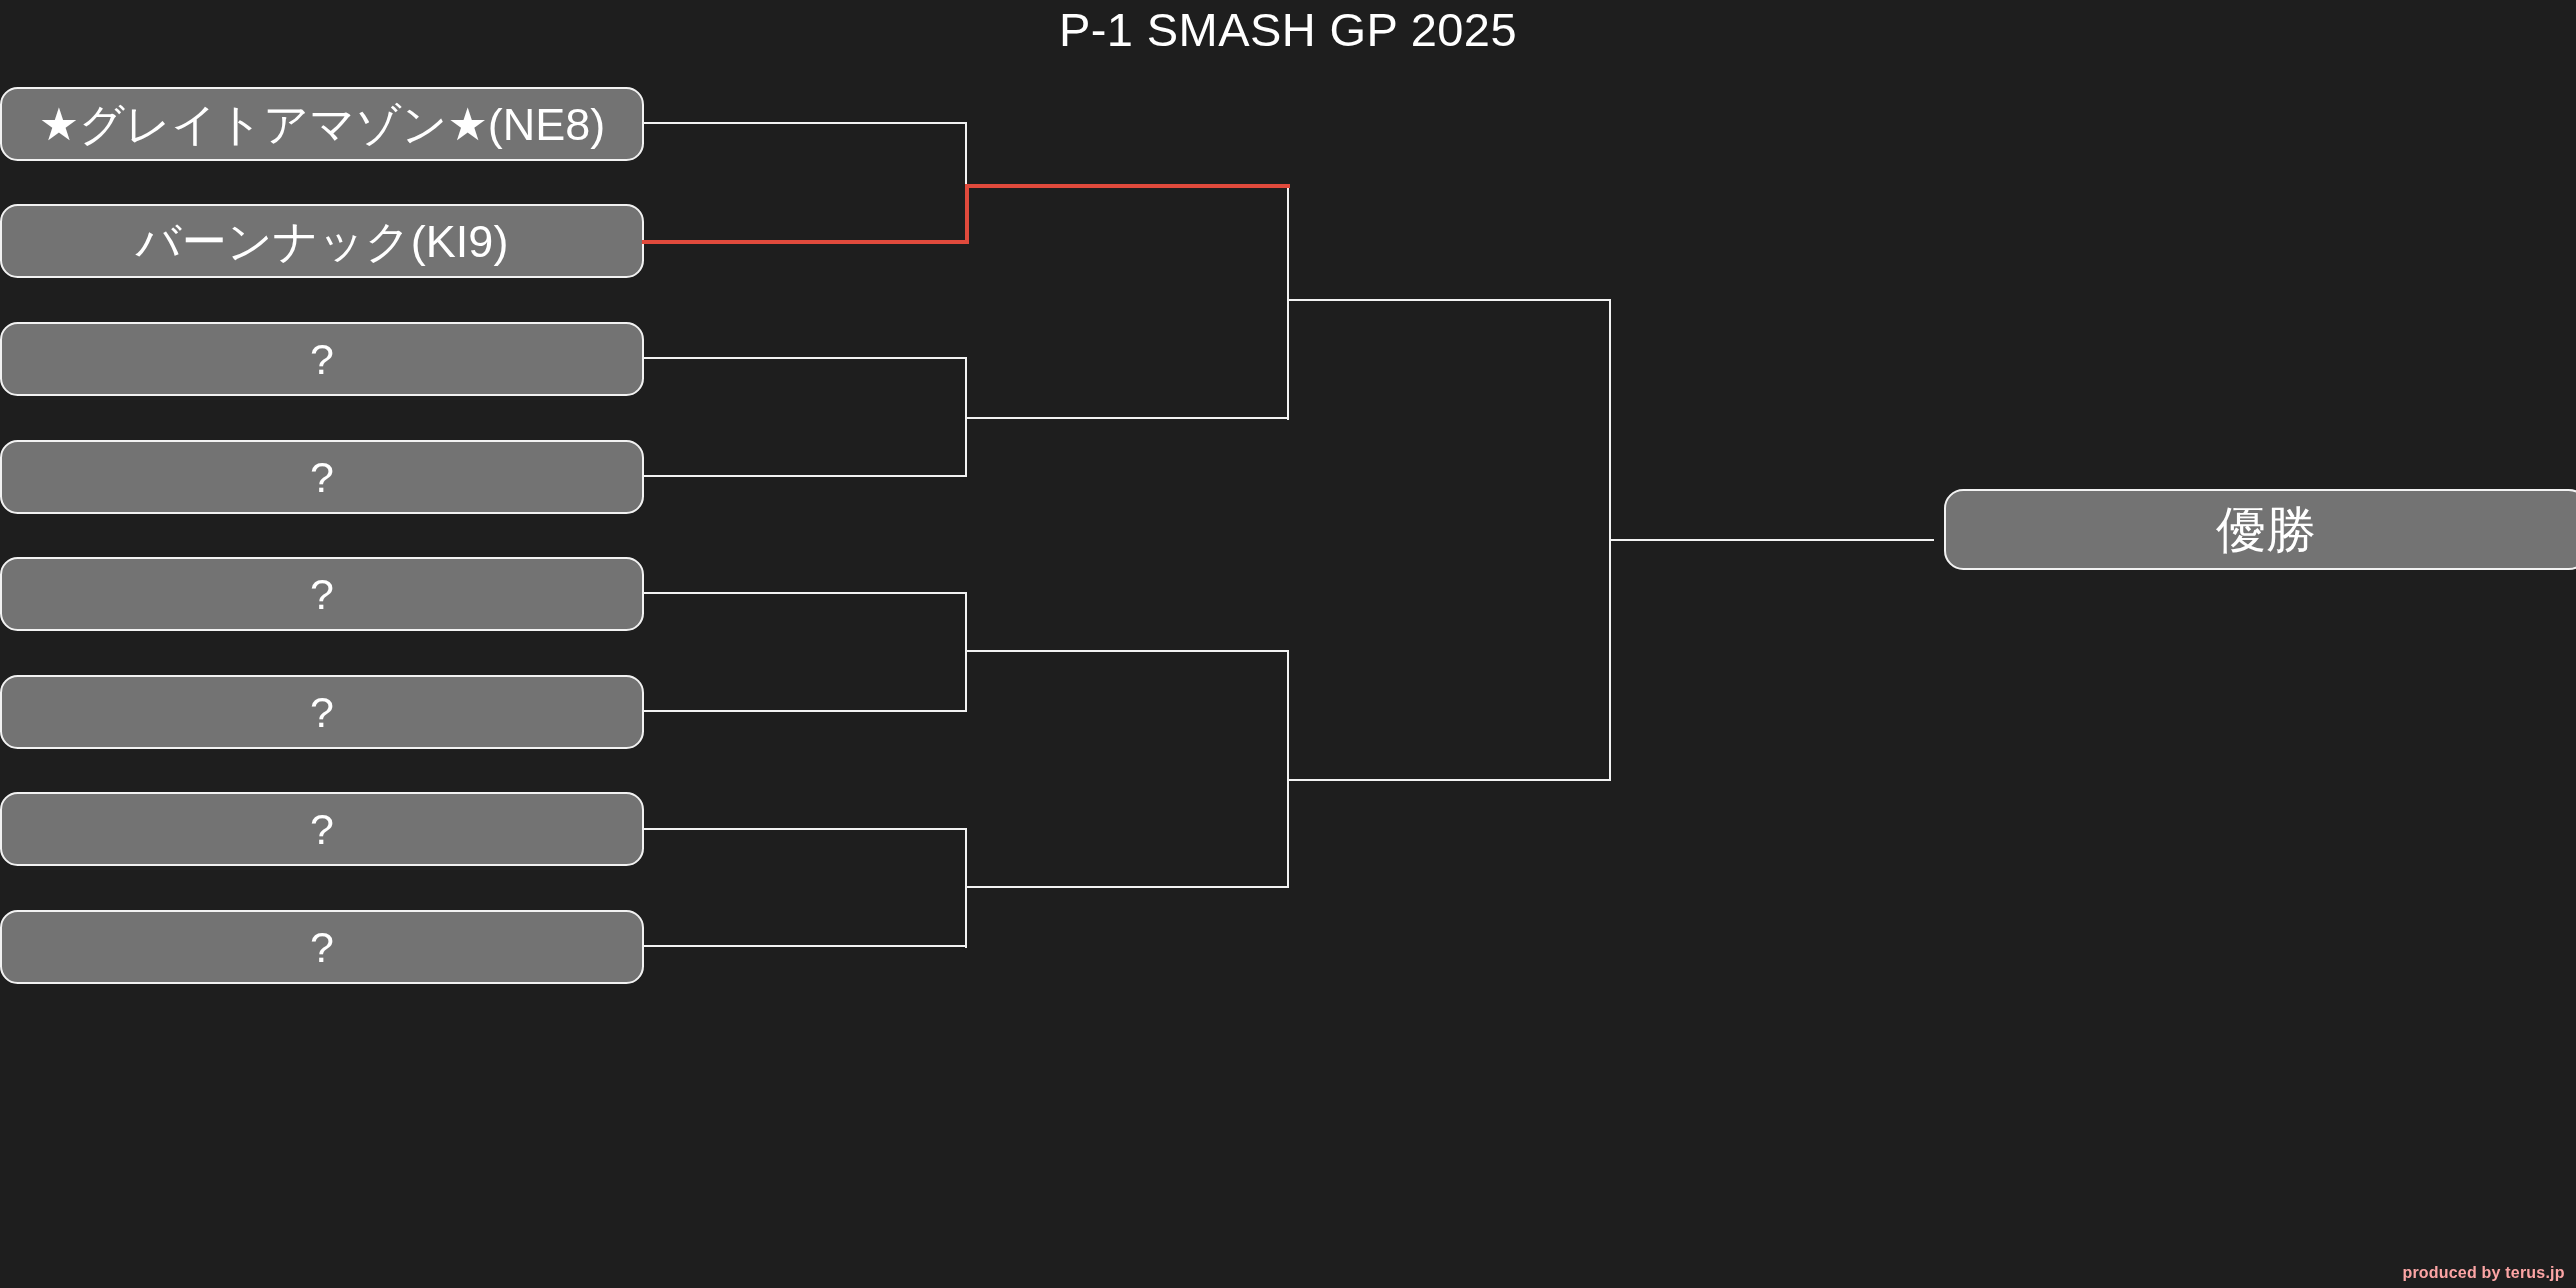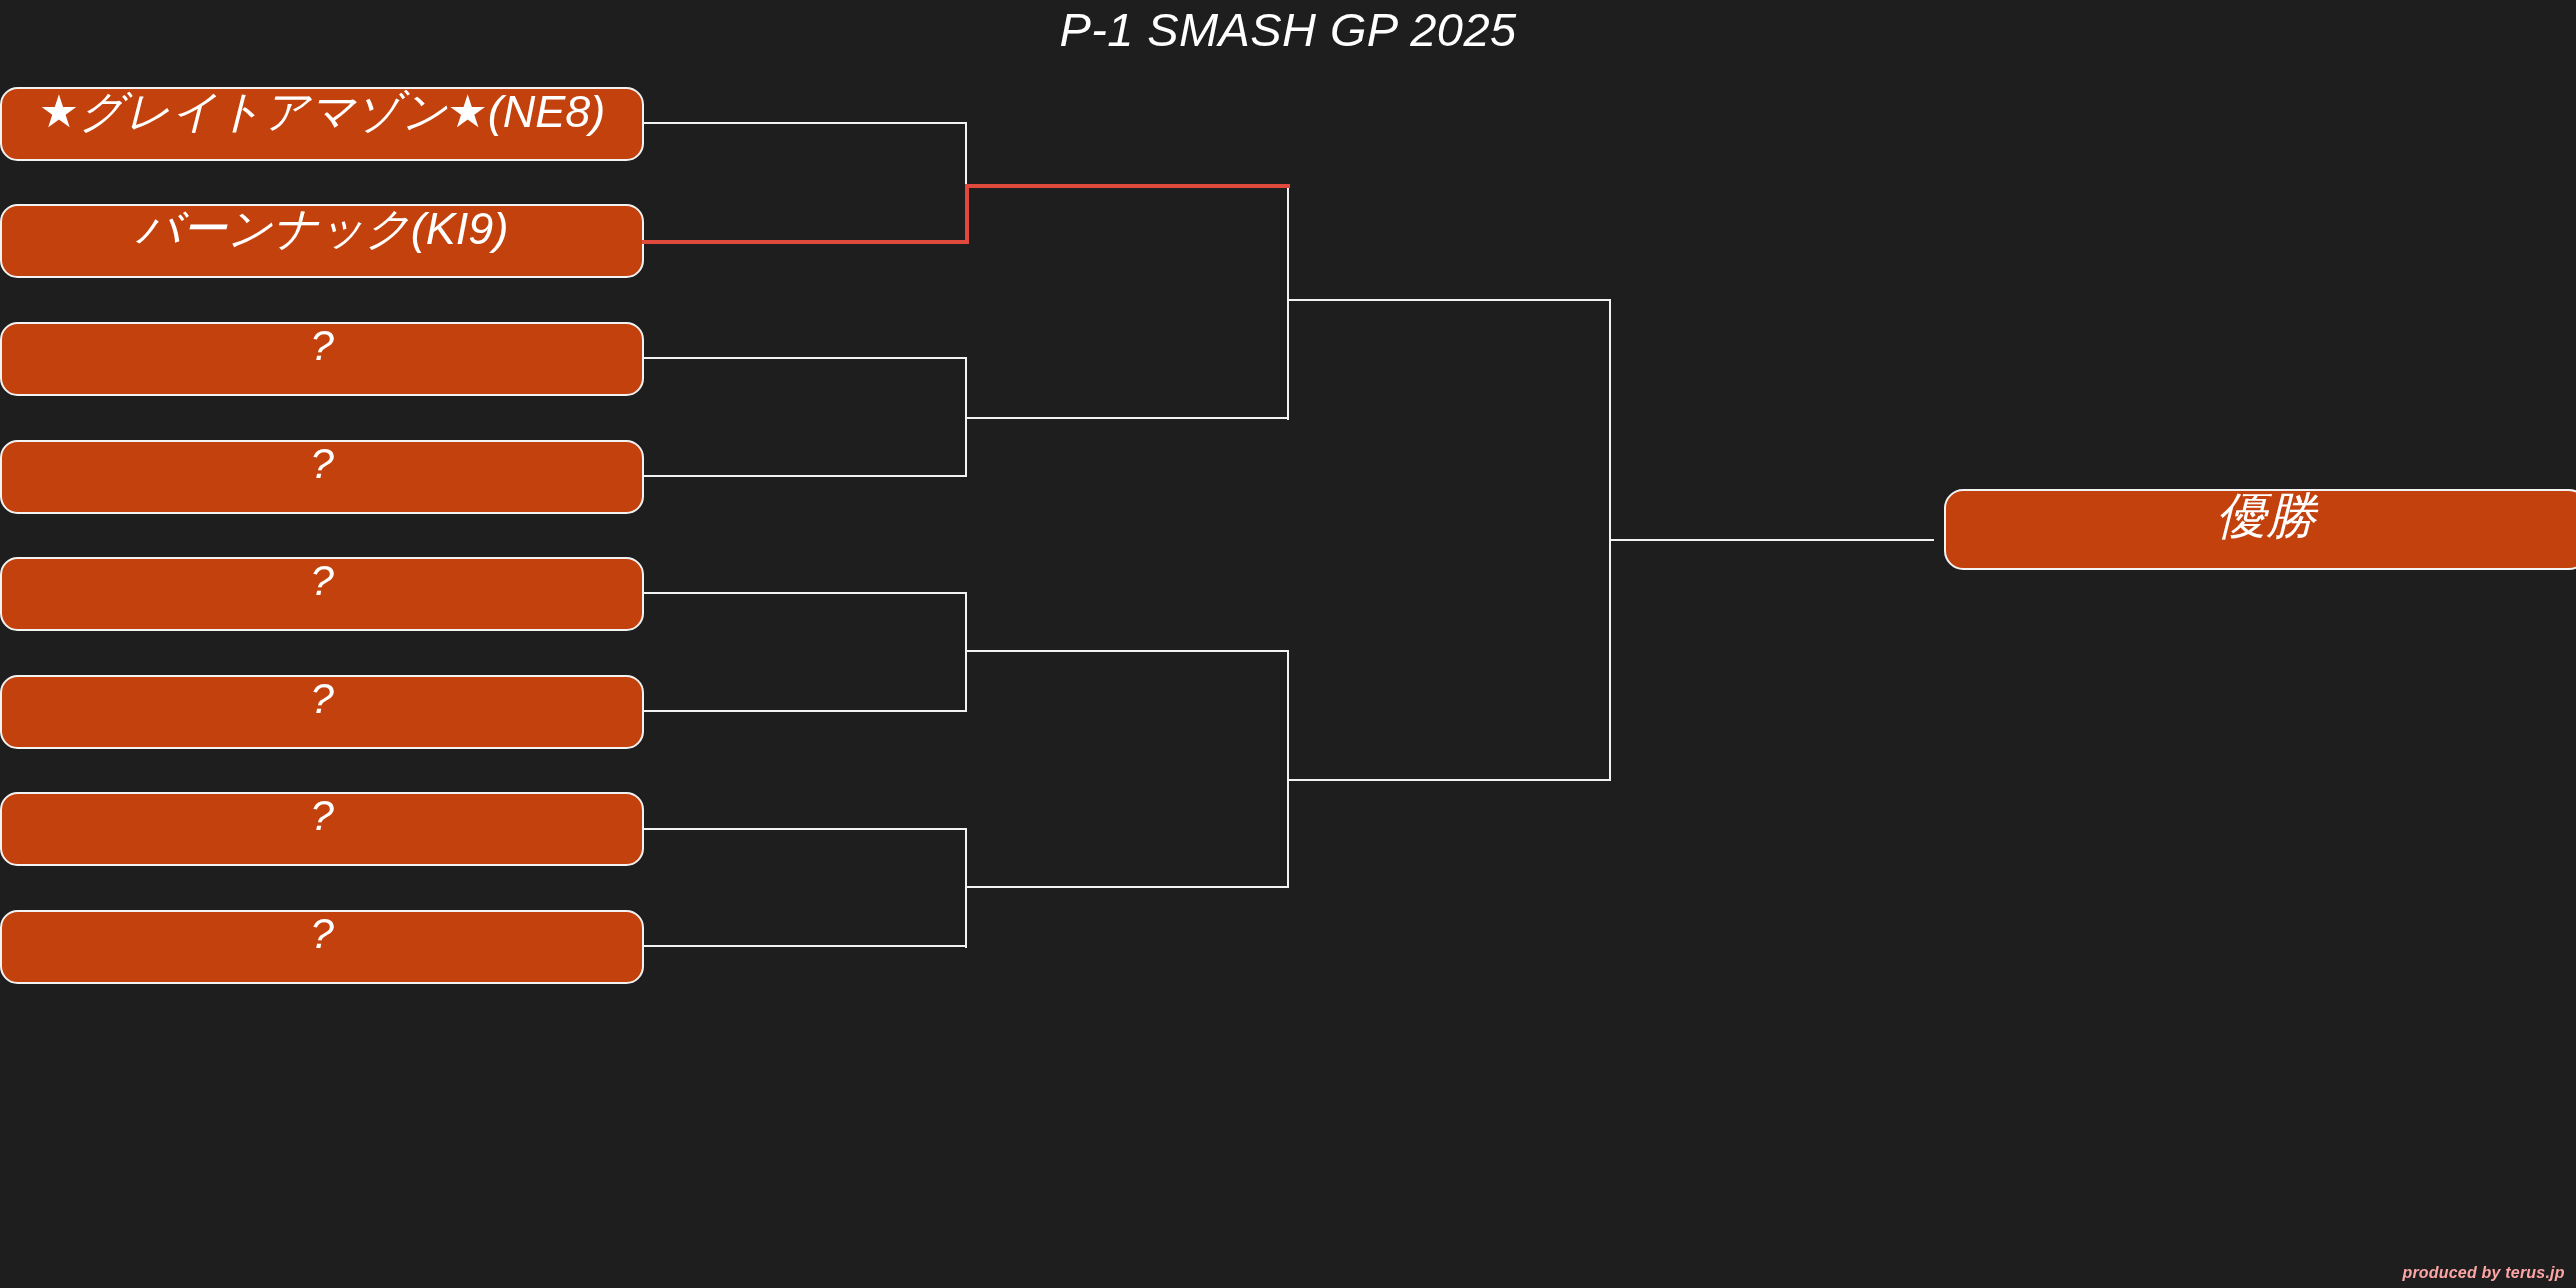--- a/index.html
+++ b/index.html
@@ -10,21 +10,20 @@
   }
   body {
     font-family: "Liberation Sans", "DejaVu Sans", sans-serif;
   }
   #stage {
     position: relative;
     width: 2576px;
     height: 1288px;
     background: #1e1e1e;
     overflow: hidden;
-    font-style: italic;
   }
 
   
   #tournament-title {
     position: absolute;
     left: 0;
     top: 3.2px;
     width: 2576px;
     text-align: center;
     color: #ffffff;
@@ -34,24 +33,24 @@
     letter-spacing: 0.4px;
     white-space: nowrap;
   }
 
   
   .slot {
     position: absolute;
     box-sizing: border-box;
     border: 2.4px solid #f2f2f2;
     border-radius: 17.7px;
-    background: #c2410c;
+    background: #737373;
     color: #ffffff;
     display: flex;
-    align-items: flex-start;
+    align-items: center;
     justify-content: center;
     text-align: center;
     overflow: hidden;
     white-space: nowrap;
   }
   .slot .slot-label {
     display: block;
     padding: 0 8px;
     line-height: 1;
   }

